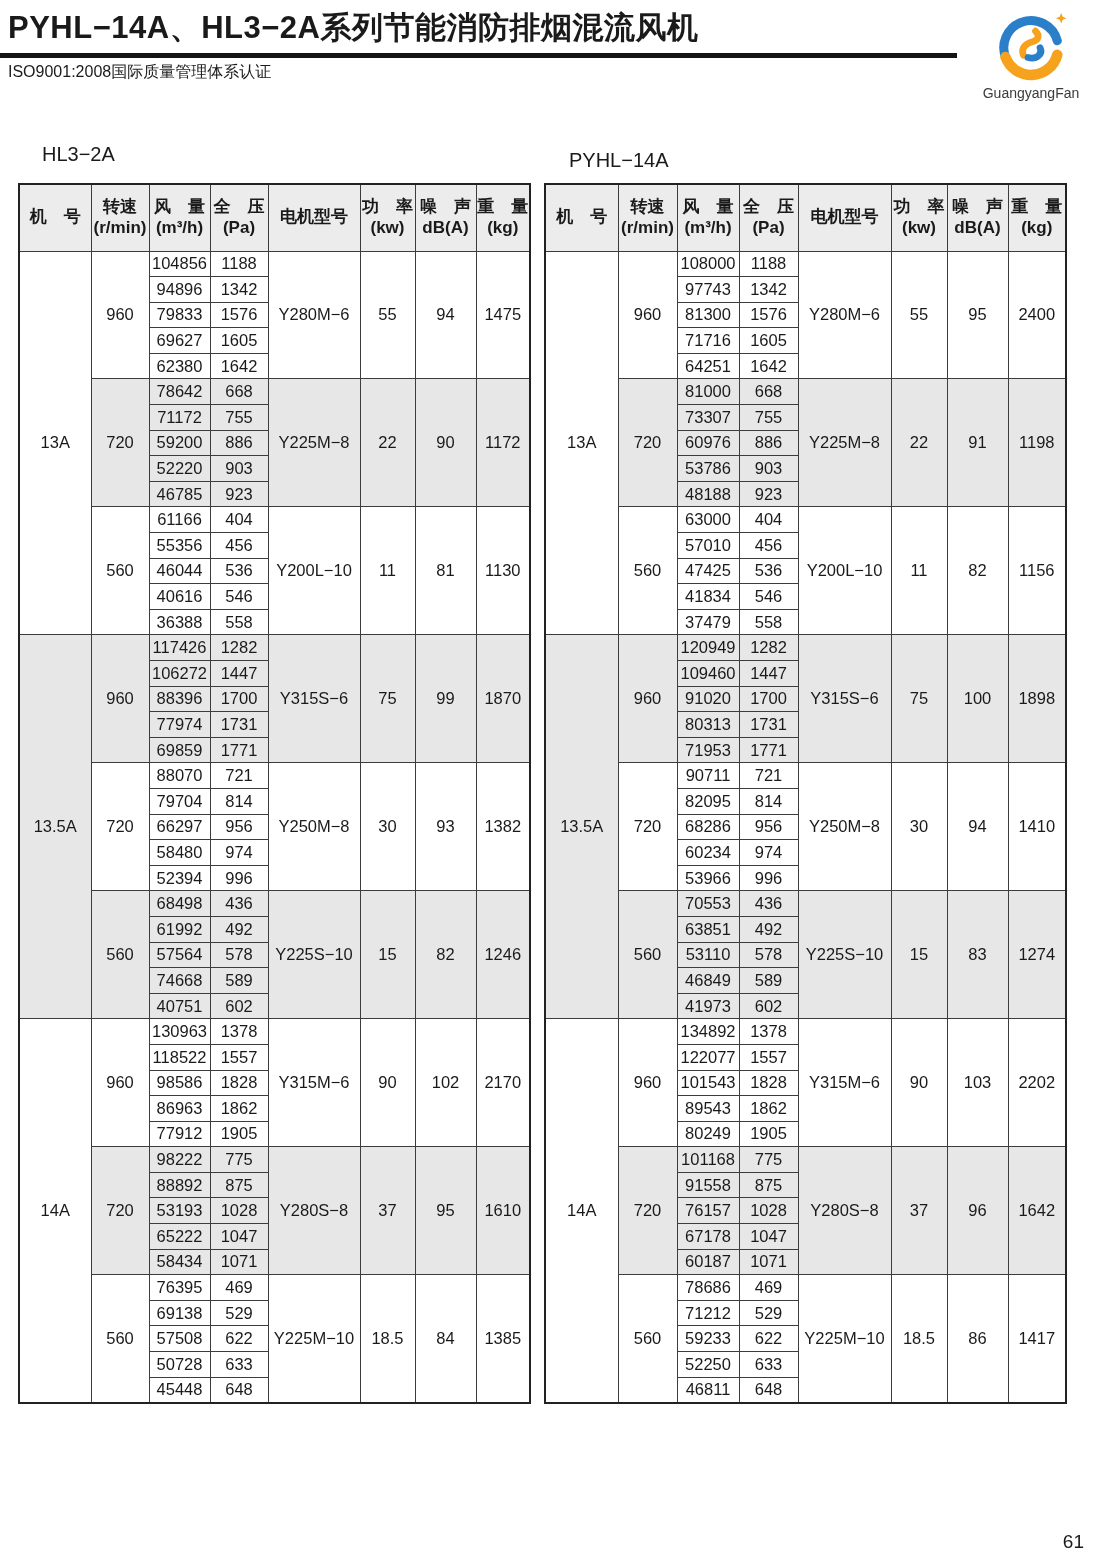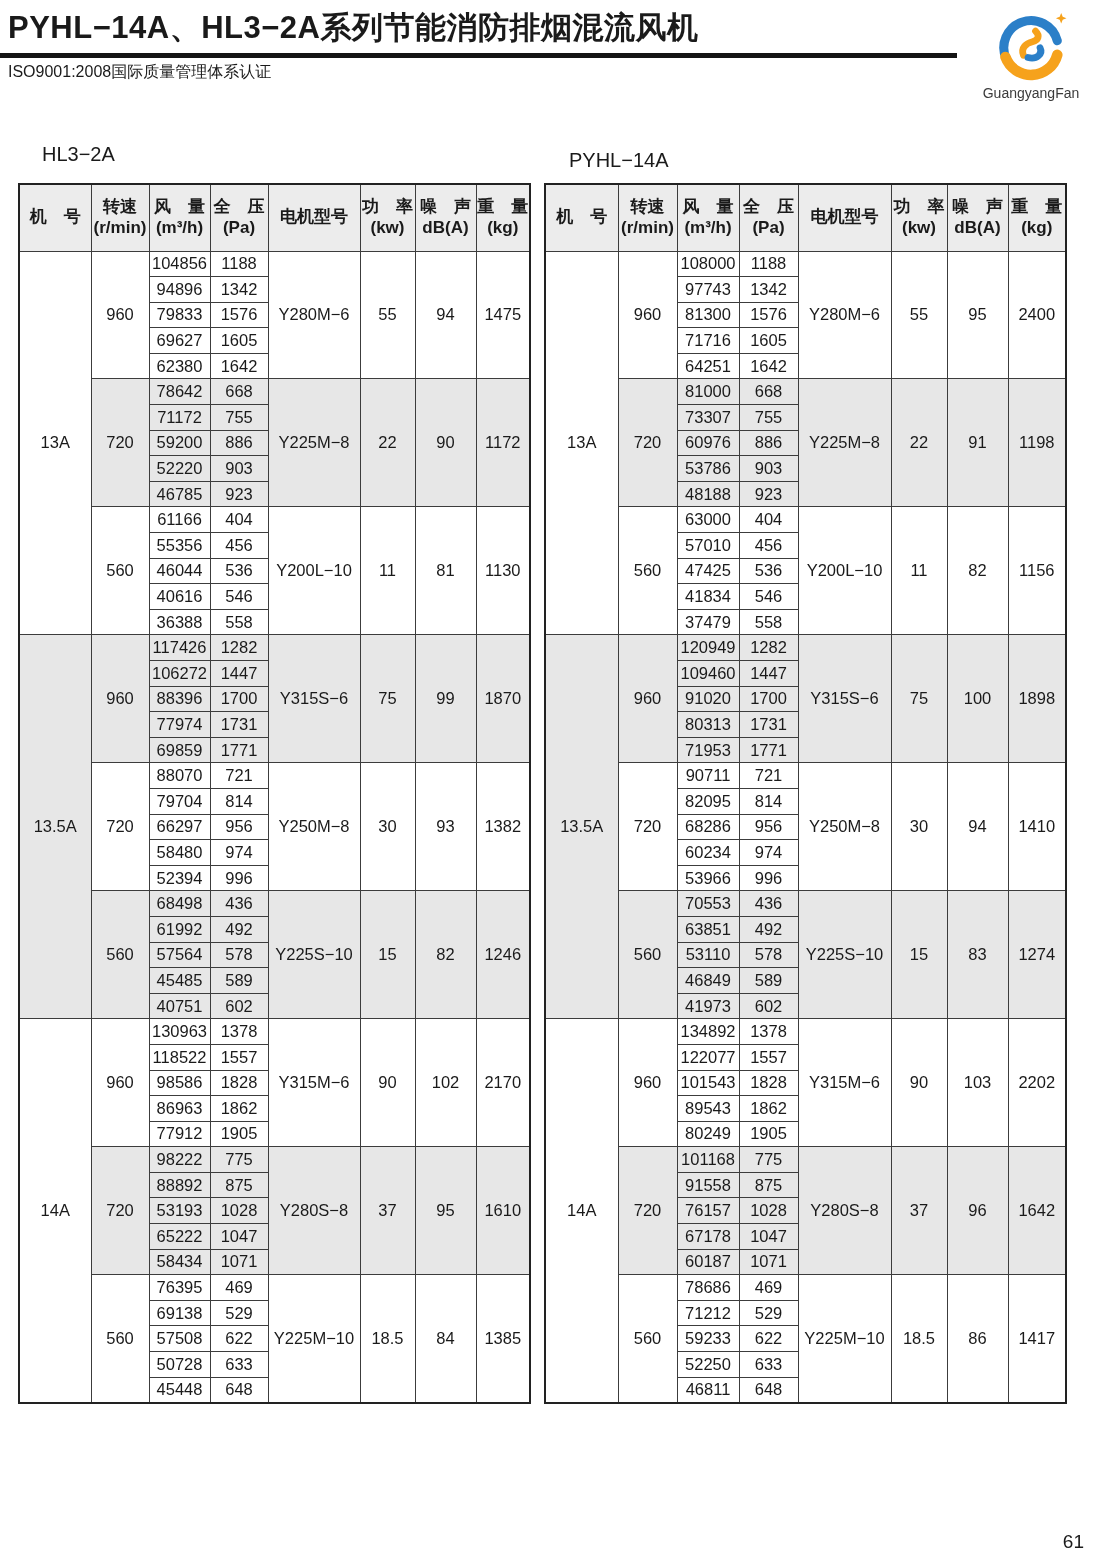--- a/index.html
+++ b/index.html
@@ -244,21 +244,21 @@
             </tr>
             <tr class="shaded">
               <td>61992</td>
               <td>492</td>
             </tr>
             <tr class="shaded">
               <td>57564</td>
               <td>578</td>
             </tr>
             <tr class="shaded">
-              <td>45485</td>
+              <td>74668</td>
               <td>589</td>
             </tr>
             <tr class="shaded">
               <td>40751</td>
               <td>602</td>
             </tr>
             <tr>
               <td rowspan="15" class="model-cell">14A</td>
               <td rowspan="5">960</td>
               <td>130963</td>

